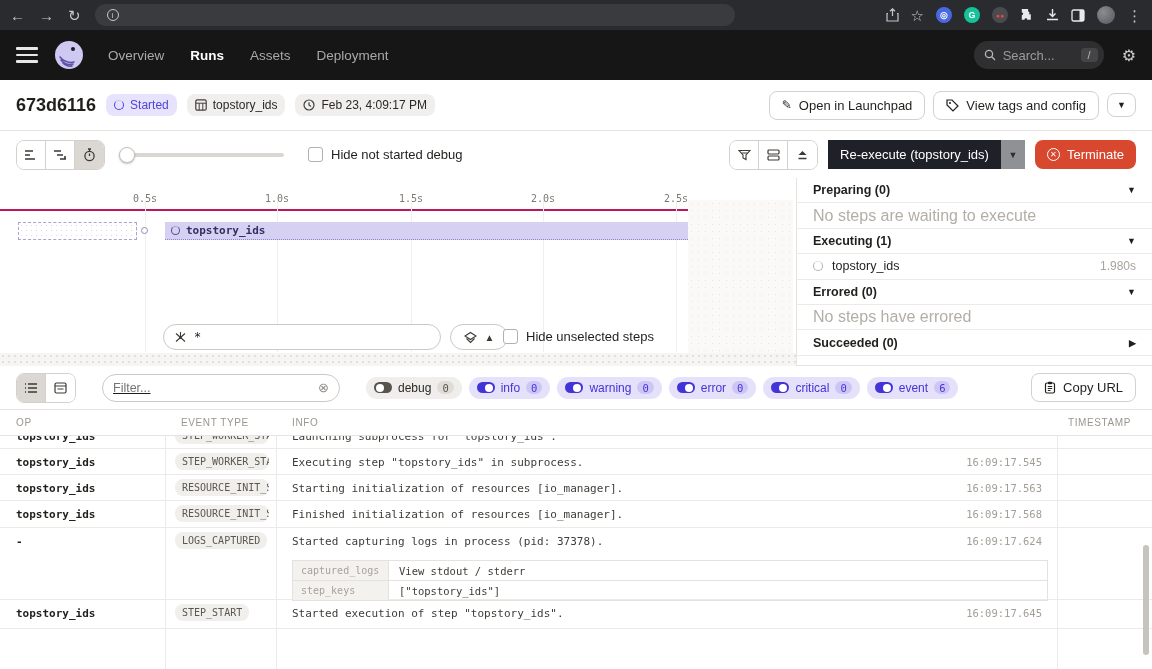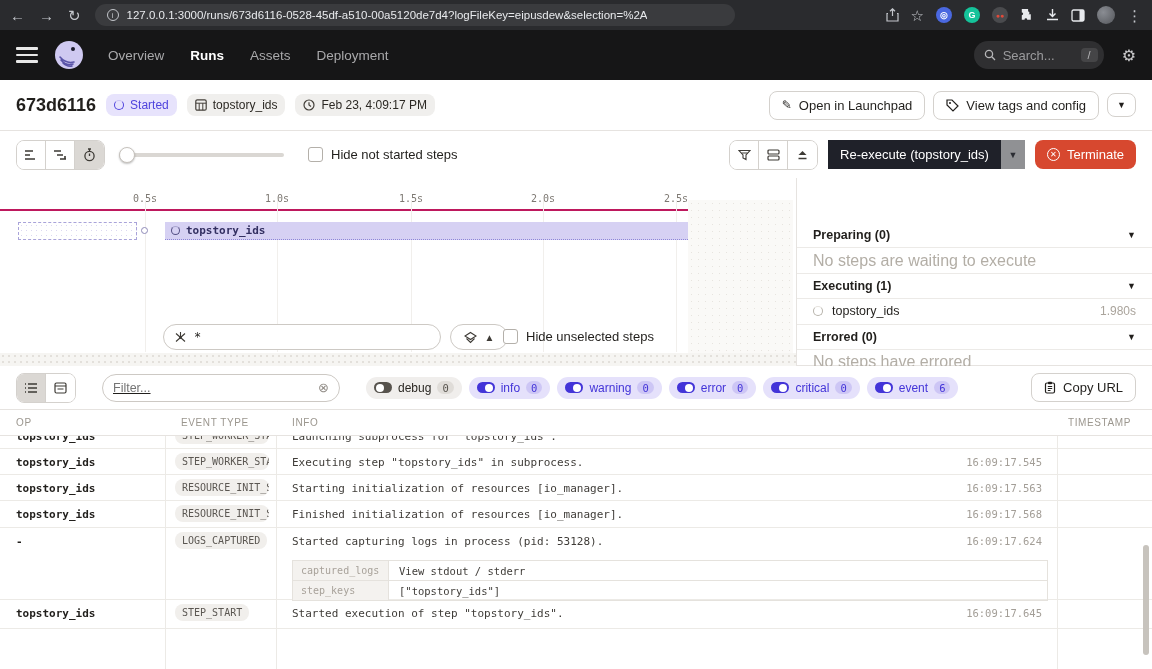--- a/index.html
+++ b/index.html
@@ -73,21 +73,21 @@
   #gantt-bar { position:absolute; left:165px; top:44px; width:523px; height:18px; background:#d6d1f3; border-bottom:1px dotted #8d86d8; display:flex; align-items:center; gap:6px; padding:0 6px; cursor:pointer; }
   #gantt-bar .bspin { width:9px; height:9px; border-radius:50%; border:1.4px solid #555085; border-top-color:#aaa5cf; flex:none; }
   #gantt-bar .blabel { font-family:"DejaVu Sans Mono", monospace; font-size:11px; font-weight:bold; color:#333061; }
   #bottom-hatch { position:absolute; left:0; top:175px; width:797px; height:13px; background:#f6f5f2; background-image:radial-gradient(#e3e0db 0.8px, transparent 0.8px); background-size:6px 6px; }
   #step-filter { position:absolute; left:163px; top:146px; width:278px; height:26px; border:1px solid #cdc9c4; border-radius:13px; background:#fff; display:flex; align-items:center; padding:0 10px; gap:7px; }
   #step-filter input { border:none; outline:none; flex:1; font-size:12px; color:#211f1c; font-family:"DejaVu Sans Mono", monospace; background:transparent; }
   #layers-btn { position:absolute; left:450px; top:146px; width:58px; height:26px; border:1px solid #cdc9c4; border-radius:13px; background:#fff; display:flex; align-items:center; justify-content:center; gap:8px; cursor:pointer; font-size:10px; color:#3d3a35; }
   #hide-unselected { position:absolute; left:503px; top:151px; }
 
   
-  #panel { position:absolute; left:797px; top:0; width:355px; height:188px;margin-top:45px; }
+  #panel { position:absolute; left:797px; top:0; width:355px; height:188px; }
   .p-row { height:25.4px; display:flex; align-items:center; padding:0 16px; border-bottom:1px solid #eceae7; }
   .p-head { font-size:12.5px; font-weight:bold; color:#211f1c; cursor:pointer; }
   .p-head .caret { margin-left:auto; font-size:9px; color:#211f1c; }
   .p-empty { font-size:16px; color:#b3aea6; }
   .p-step { cursor:pointer; }
   .p-step .sspin { width:10px; height:10px; border-radius:50%; border:1.5px solid #b7b3ab; border-top-color:#e6e3de; margin-right:9px; flex:none; }
   .p-step .sname { font-size:12.5px; color:#211f1c; }
   .p-step .sdur { margin-left:auto; font-size:12px; color:#aaa49c; }
 
   
@@ -129,21 +129,20 @@
 </style>
 </head>
 <body>
 
 <div id="chrome">
   <span class="chrome-ic">←</span>
   <span class="chrome-ic">→</span>
   <span class="chrome-ic">↻</span>
   <div id="urlbar">
     <span class="info-ic">i</span>
-    <span id="url-text">127.0.0.1:3000/runs/673d6116-0528-45df-a510-00a5120de7d4?logFileKey=eipusdew&amp;selection=%2A</span>
   </div>
   <div class="chrome-right">
     <span class="chrome-ic">
       <svg width="13" height="14" viewBox="0 0 13 14">
           <path d="M6.5 1 L6.5 8 M4 3.2 L6.5 0.8 L9 3.2 M2 5.5 L1 5.5 L1 13 L12 13 L12 5.5 L11 5.5" stroke="#c3c6cb" stroke-width="1.2" fill="none"></path>
         </svg>
     </span>
     <span class="chrome-ic">☆</span>
     <span class="ext-dot" style="background:#4a68e0;">◎</span>
     <span class="ext-dot" style="background:#15c39a;">G</span>
@@ -255,21 +254,21 @@
           <path d="M6.5 5.6 V8 M5 1 h3 M6.5 1 V3" stroke="#3d3a35" stroke-width="1.3"></path>
         </svg>
     </div>
   </div>
   <div id="zoom-slider">
     <div class="track"></div>
       <div class="knob"></div>
   </div>
   <div class="cb-row">
     <span class="checkbox"></span>
-    <span class="cb-label">Hide not started steps</span>
+    <span class="cb-label">Hide not started debug</span>
   </div>
   <div id="toolbar-right">
     <div class="segmented">
       <div class="seg-btn">
         <svg width="13" height="12" viewBox="0 0 13 12">
             <path d="M1 1.5 H12 L8 6 V10.5 L5 9 V6 Z" stroke="#3d3a35" stroke-width="1.1" fill="none"></path>
             <path d="M3.5 4 H9.5" stroke="#3d3a35" stroke-width="1.1"></path>
           </svg>
       </div>
       <div class="seg-btn">
@@ -467,21 +466,21 @@
   <div class="lrow" style="top:91px; height:27px;">
     <span class="cell-op">topstory_ids</span>
     <span class="badge">RESOURCE_INIT_SUCC...</span>
     <span class="cell-info">Finished initialization of resources [io_manager].</span>
     <span class="cell-ts">16:09:17.568</span>
   </div>
 
   <div class="lrow" style="top:118px; height:72px;">
     <span class="cell-op">-</span>
     <span class="badge">LOGS_CAPTURED</span>
-    <span class="cell-info">Started capturing logs in process (pid: 53128).</span>
+    <span class="cell-info">Started capturing logs in process (pid: 37378).</span>
     <span class="cell-ts">16:09:17.624</span>
     <div class="meta-table">
       <div class="meta-row">
         <span class="meta-key">captured_logs</span>
         <span class="meta-val" style="cursor:pointer;">View stdout / stderr</span>
       </div>
       <div class="meta-row">
         <span class="meta-key">step_keys</span>
         <span class="meta-val">["topstory_ids"]</span>
       </div>

